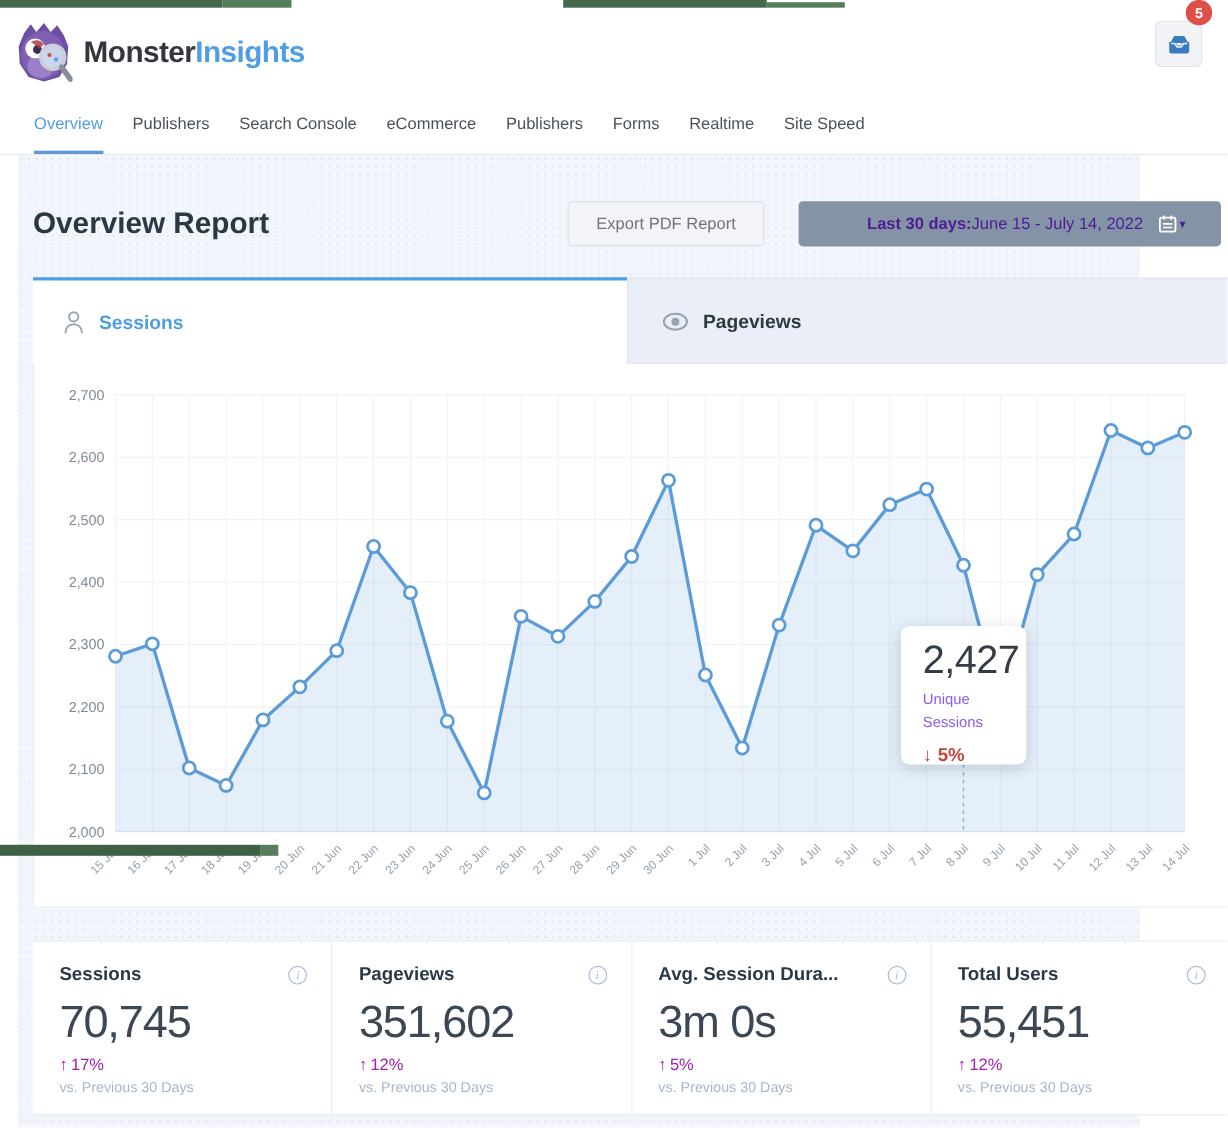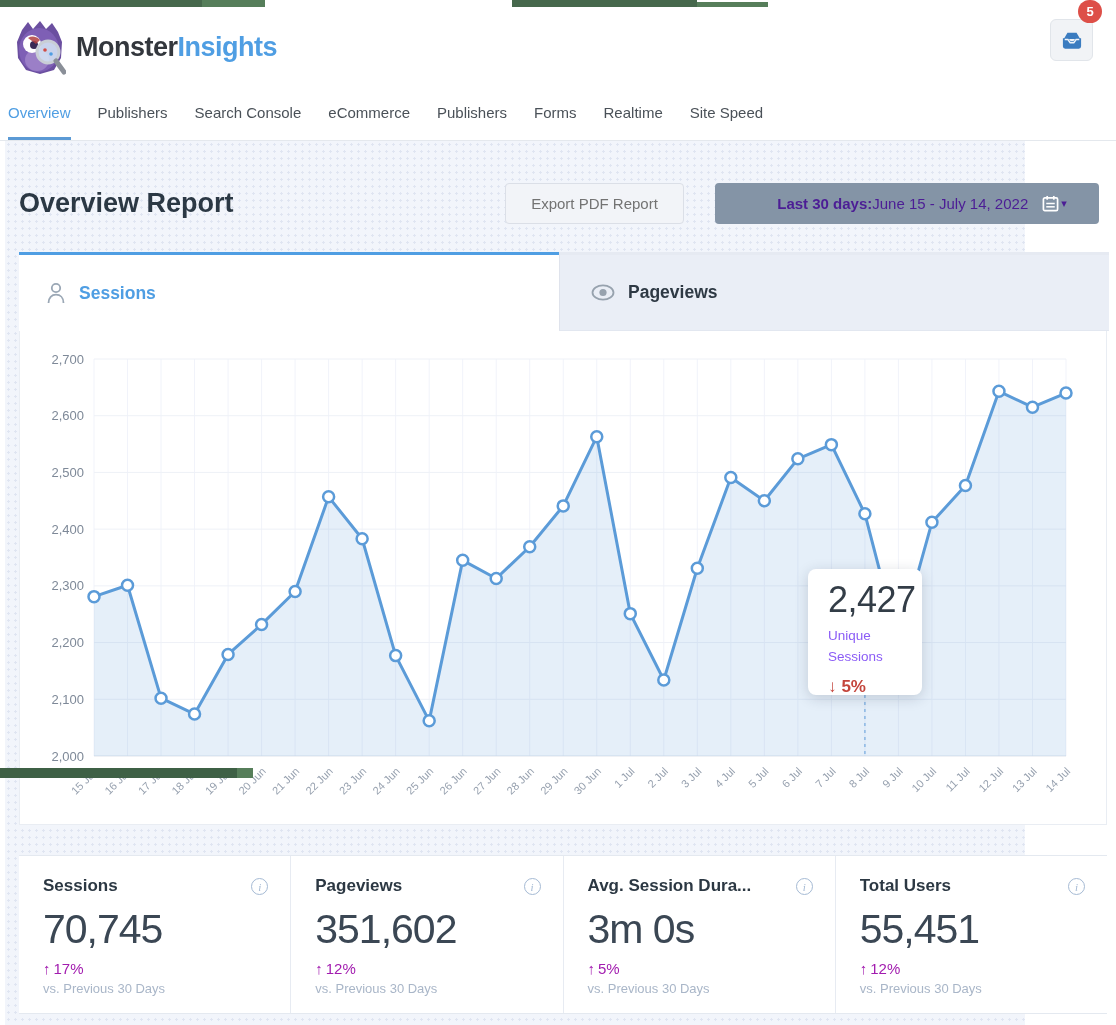--- a/index.html
+++ b/index.html
@@ -24,27 +24,27 @@
   .brand-insights{color:#4f9ee3;}
   .inbox-btn{position:absolute;left:1050px;top:12px;width:43px;height:42px;
              background:#f1f3f6;border:1px solid #e1e5ea;border-radius:6px;
              display:flex;align-items:center;justify-content:center;cursor:pointer;padding:0;}
   .notif-badge{position:absolute;left:1078px;top:0px;width:24px;height:23px;border-radius:12px;
                background:#dd4f48;color:#fff;font-size:13px;font-weight:bold;
                display:flex;align-items:center;justify-content:center;z-index:45;}
 
   
   .nav{position:absolute;left:0;top:88px;width:1116px;height:53px;background:#fff;
-       border-bottom:1px solid #e4e8ed;display:flex;gap:27px;padding-left:8px;box-sizing:border-box;}
+       border-bottom:1px solid #e4e8ed;display:flex;gap:27px;padding-left:31px;box-sizing:border-box;}
   .nav a{display:flex;align-items:center;font-size:15px;color:#4a5158;text-decoration:none;
          border-bottom:3px solid transparent;cursor:pointer;}
   .nav a.active{color:#4f9ee3;border-bottom-color:#5b9ad5;}
 
   
-  .content{position:absolute;left:5px;top:141px;width:1020px;height:884px;
+  .content{position:absolute;left:16px;top:141px;width:1020px;height:884px;
            background:#f2f5fb;
            background-image:radial-gradient(rgba(110,135,180,0.14) 1px, transparent 1.2px);
            background-size:7px 7px;}
   .page-title{position:absolute;left:14px;top:47px;margin:0;font-size:27px;font-weight:bold;color:#2b3844;}
   .export-btn{position:absolute;left:500px;top:42px;width:179px;height:41px;background:#f2f4f8;
               border:1px solid #dbdfe7;border-radius:4px;font-size:15px;color:#737373;
               font-family:"Liberation Sans",sans-serif;cursor:pointer;}
   .date-btn{position:absolute;left:710px;top:42px;width:384px;height:41px;background:#8494a6;
             border:none;border-radius:4px;color:#4c1d95;font-size:15px;cursor:pointer;
             display:flex;align-items:center;justify-content:center;gap:0;

